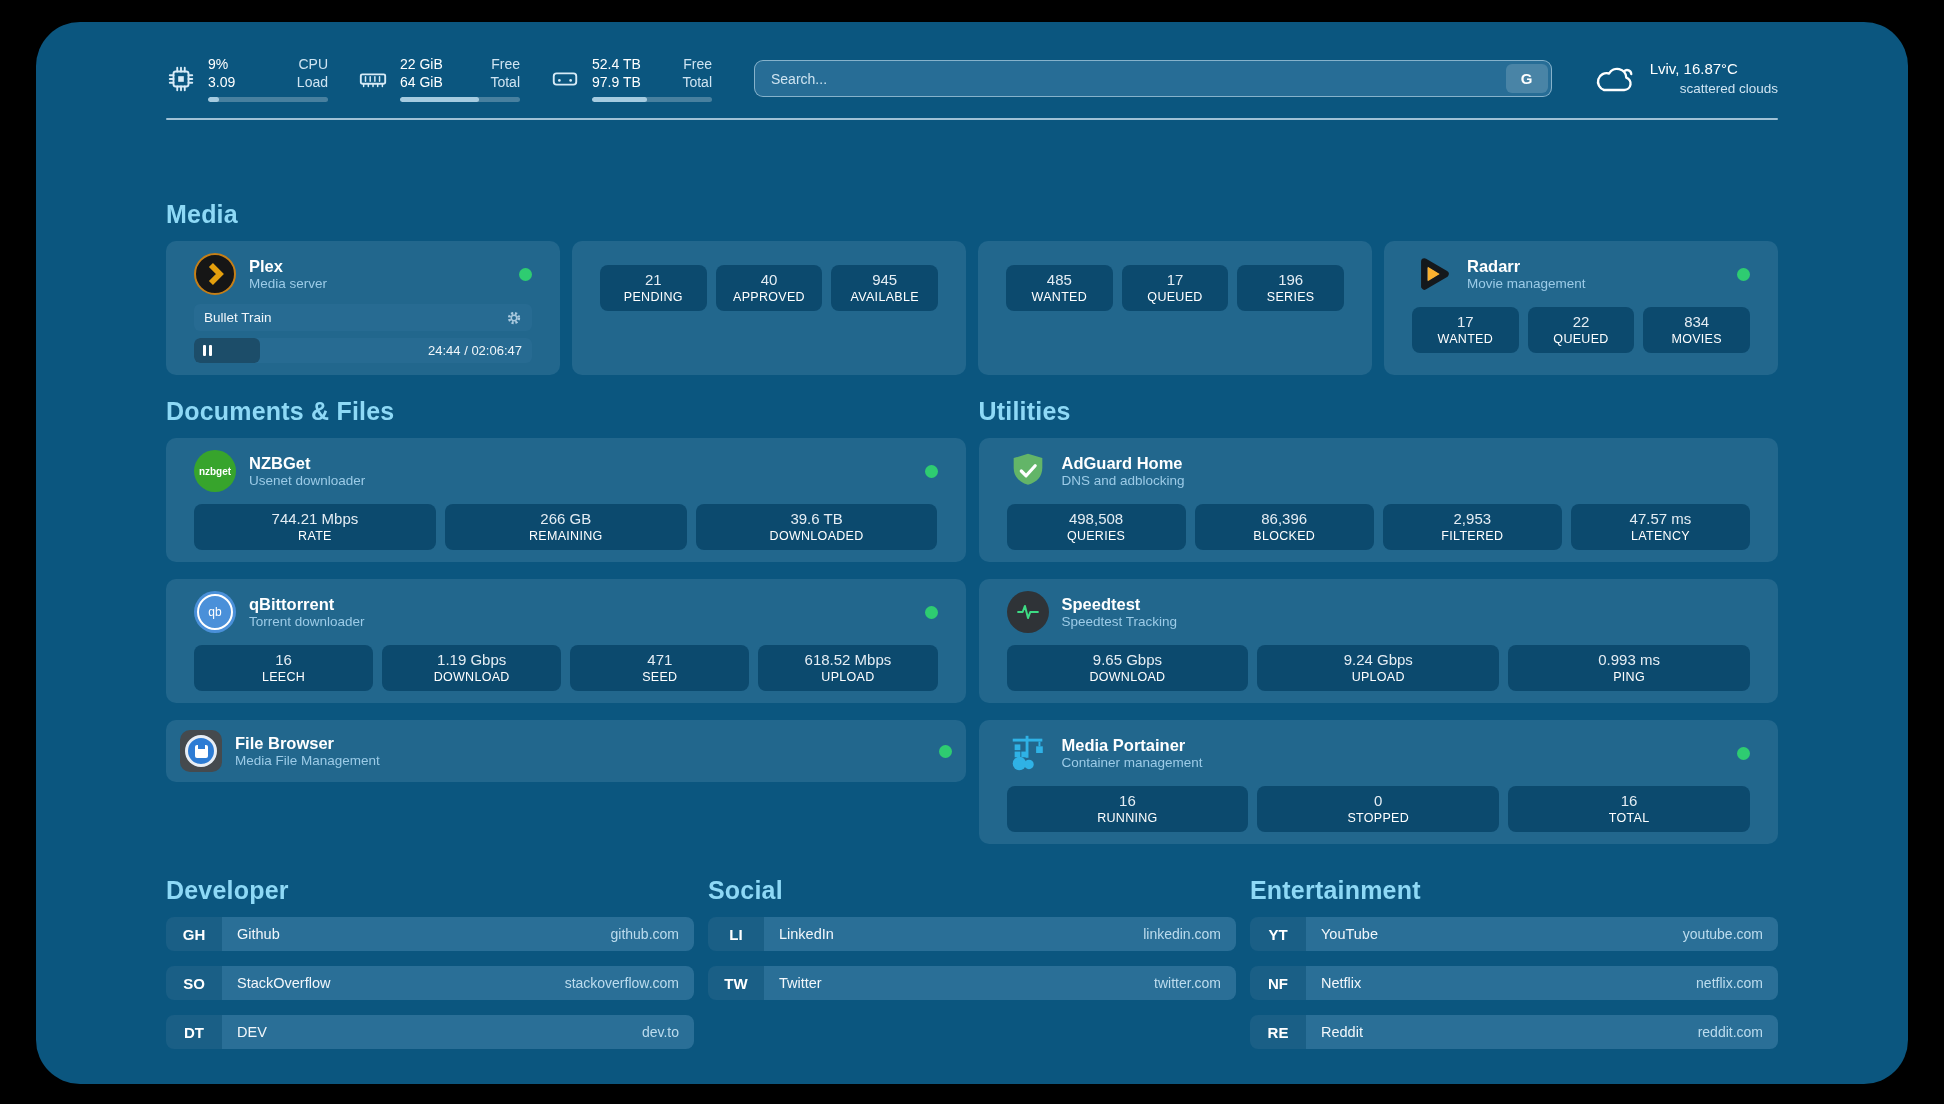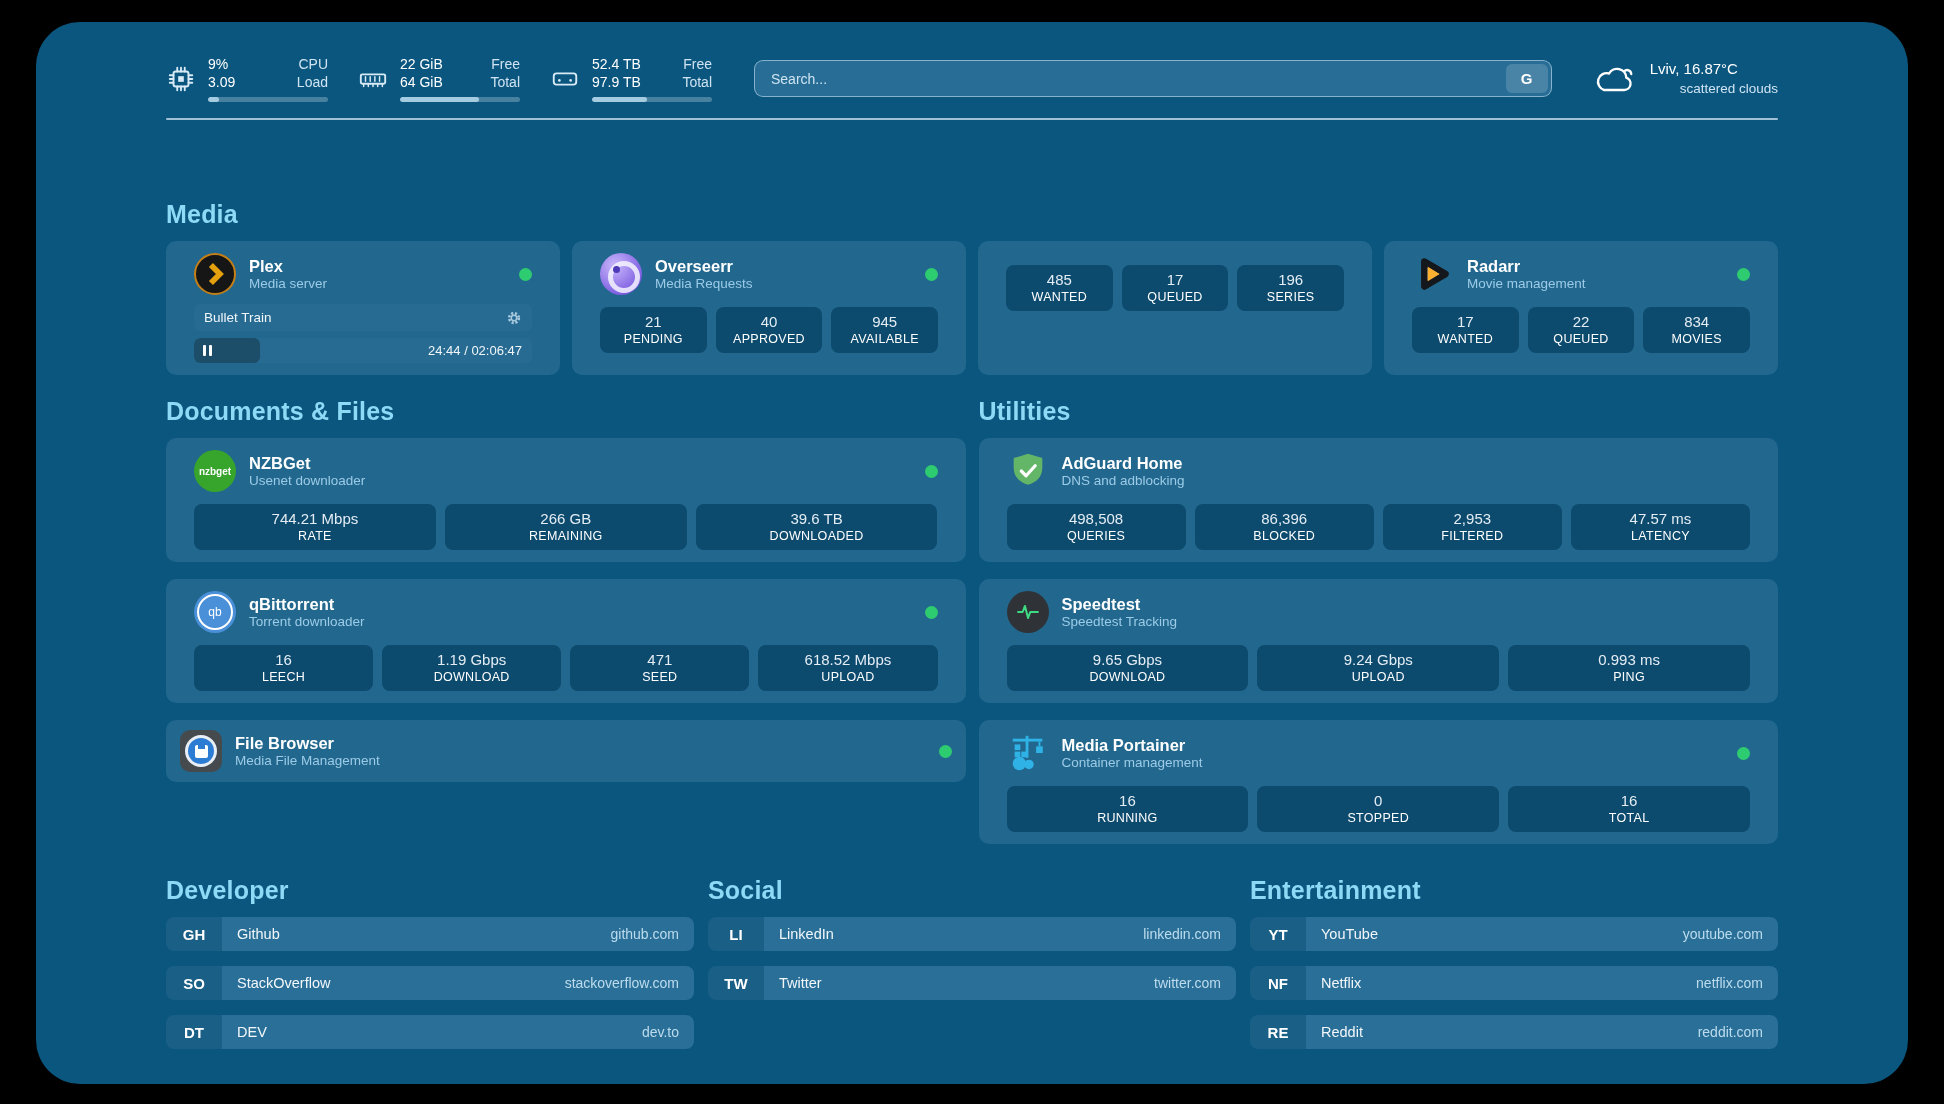--- a/index.html
+++ b/index.html
@@ -231,28 +231,20 @@
           <div class="progress-fill" style="width:19.5%"></div>
           <div class="pause">
                   <span></span>
                   <span></span>
                 </div>
           <div class="ptime">24:44 / 02:06:47</div>
         </div>
       </div>
 
       <div class="card">
-        <div class="card-head">
-          <div class="appicon overseerr-ic"></div>
-          <div>
-            <div class="app-name">Overseerr</div>
-            <div class="app-sub">Media Requests</div>
-          </div>
-          <div class="dot"></div>
-        </div>
         <div class="tiles">
           <div class="tile">
             <span class="tile-val">21</span>
             <span class="tile-lab">PENDING</span>
           </div>
           <div class="tile">
             <span class="tile-val">40</span>
             <span class="tile-lab">APPROVED</span>
           </div>
           <div class="tile">

